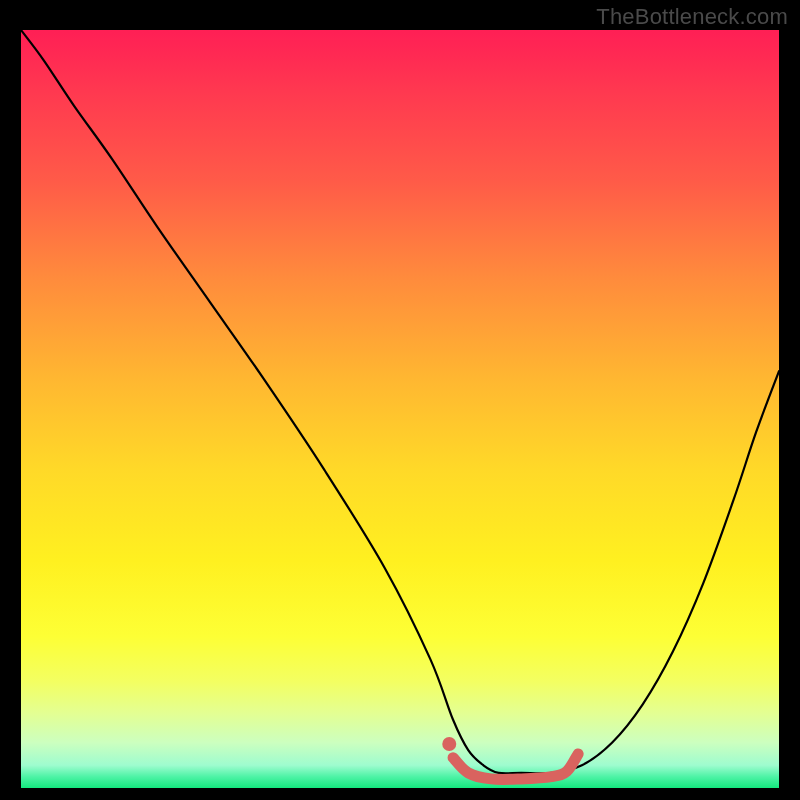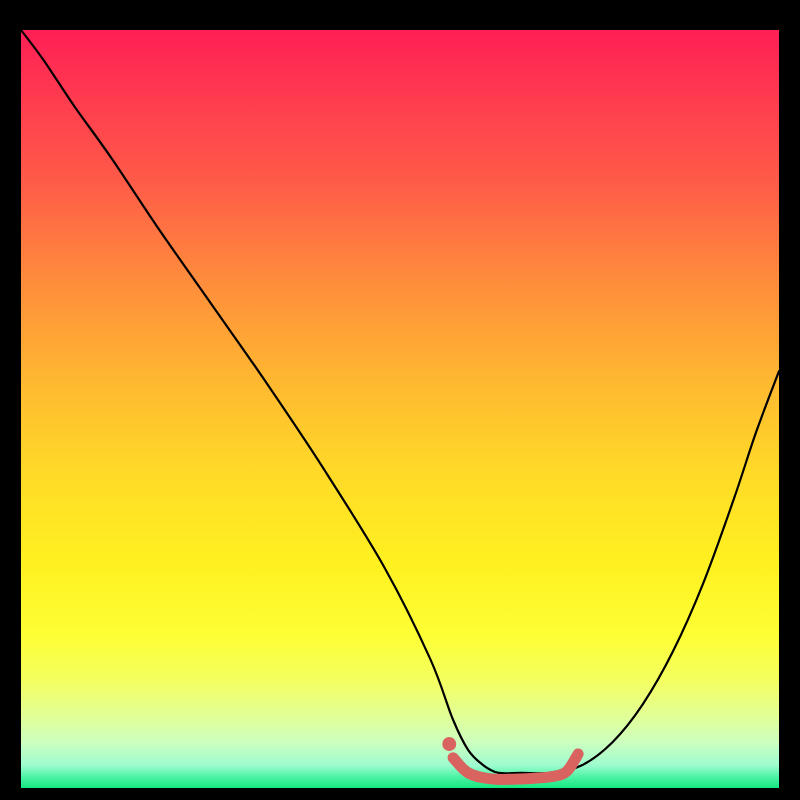--- a/index.html
+++ b/index.html
@@ -59,20 +59,21 @@
   .svg-layer {
     position: absolute;
     inset: 0;
   }
 </style>
 </head>
 <body>
 
 <div class="frame">
 
+  <div class="watermark">TheBottleneck.com</div>
 
   <div class="plot-box">
     <div class="gradient"></div>
 
     <svg class="svg-layer" viewBox="0 0 758 758" preserveAspectRatio="none">
       <path d="M 0.00 0.00 C 3.79 5.05, 13.90 17.69, 22.74 30.32 C 31.58 42.95, 41.69 59.38, 53.06 75.80 C 64.43 92.22, 77.06 108.65, 90.96 128.86 C 104.86 149.07, 120.02 173.08, 136.44 197.08 C 152.86 221.08, 171.81 247.61, 189.50 272.88 C 207.19 298.15, 223.61 320.89, 242.56 348.68 C 261.51 376.47, 282.99 408.06, 303.20 439.64 C 323.41 471.22, 346.15 506.60, 363.84 538.18 C 381.53 569.76, 397.95 603.87, 409.32 629.14 C 420.69 654.41, 425.74 674.62, 432.06 689.78 C 438.38 704.94, 442.17 712.52, 447.22 720.10 C 452.27 727.68, 457.33 731.47, 462.38 735.26 C 467.43 739.05, 471.22 741.58, 477.54 742.84 C 483.86 744.10, 491.44 742.84, 500.28 742.84 C 509.12 742.84, 520.49 744.10, 530.60 742.84 C 540.71 741.58, 550.81 740.31, 560.92 735.26 C 571.03 730.21, 581.13 722.63, 591.24 712.52 C 601.35 702.41, 611.45 689.78, 621.56 674.62 C 631.67 659.46, 641.77 641.77, 651.88 621.56 C 661.99 601.35, 672.09 578.61, 682.20 553.34 C 692.31 528.07, 703.68 495.23, 712.52 469.96 C 721.36 444.69, 727.68 423.22, 735.26 401.74 C 742.84 380.26, 754.21 351.21, 758.00 341.10" id="curve-path" fill="none" stroke="#000" stroke-width="2.2" stroke-linecap="round" stroke-linejoin="round"></path>
       <path d="M 432.06 727.68 C 434.59 730.21, 440.90 739.30, 447.22 742.84 C 453.54 746.38, 461.12 747.89, 469.96 748.90 C 478.80 749.91, 490.17 749.28, 500.28 748.90 C 510.39 748.52, 523.02 747.89, 530.60 746.63 C 538.18 745.37, 541.34 745.11, 545.76 741.32 C 550.18 737.53, 555.24 726.80, 557.13 723.89" id="highlight-path" fill="none" stroke="#d9635f" stroke-width="11" stroke-linecap="round" stroke-linejoin="round"></path>
       <circle id="highlight-dot" r="7" fill="#d9635f" cx="428.27" cy="714.04"></circle>
     </svg>
   </div>

